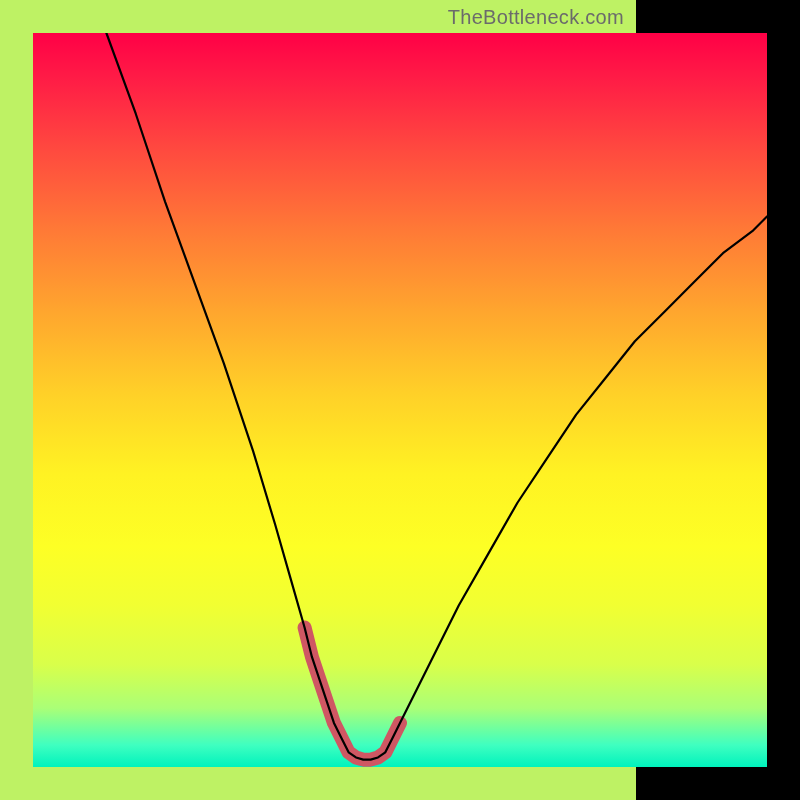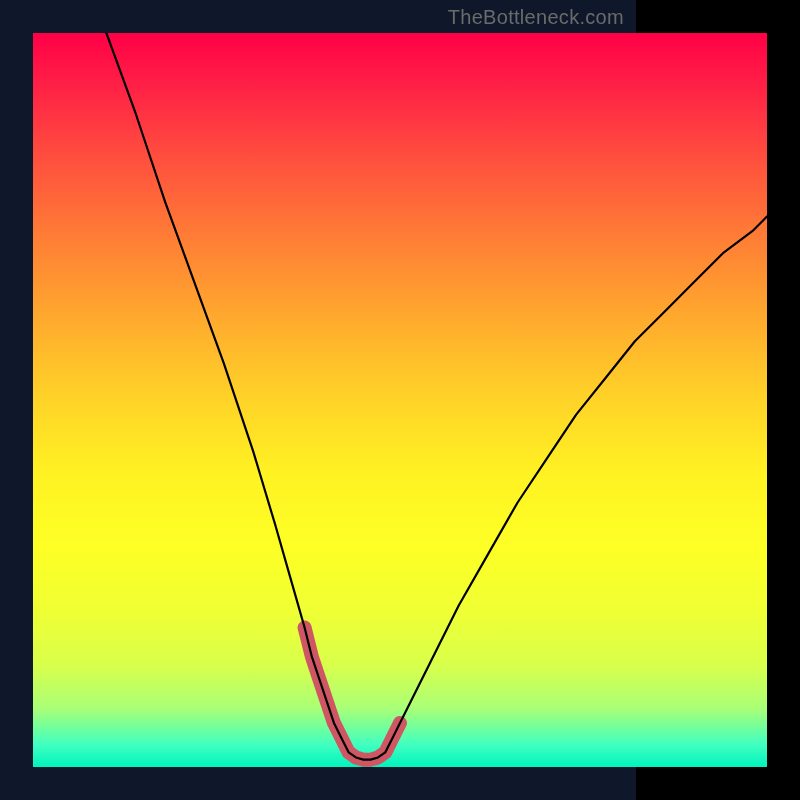--- a/index.html
+++ b/index.html
@@ -10,21 +10,21 @@
     background: #000;
     overflow: hidden;
     font-family: Arial, Helvetica, sans-serif;
   }
   .frame {
     position: absolute;
     left: 0;
     top: 0;
     width: 636px;
     height: 800px;
-    background: #0f172a;
+    background: #bef264;
   }
   .plot {
     position: absolute;
     left: 33px;
     top: 33px;
     width: 734px;
     height: 734px;
     background: linear-gradient(to bottom,
       #ff0046 0%,
       #ff1b46 6%,

